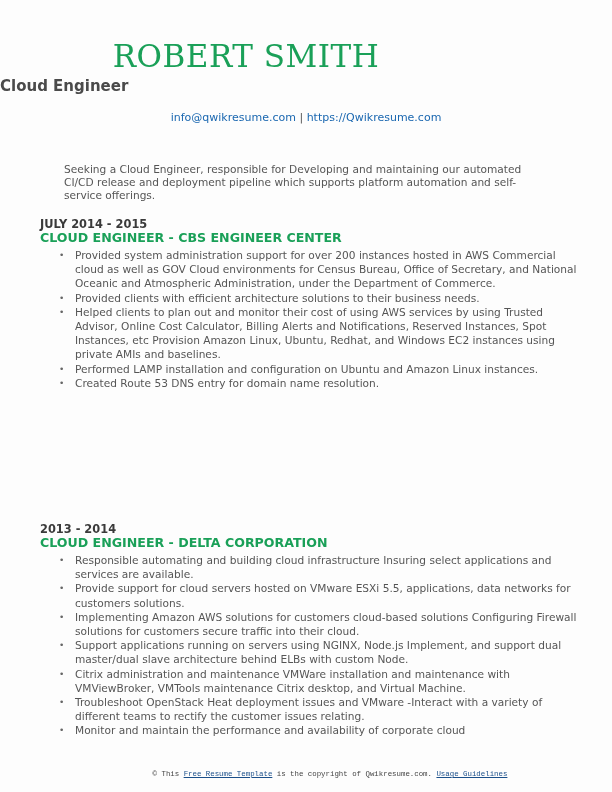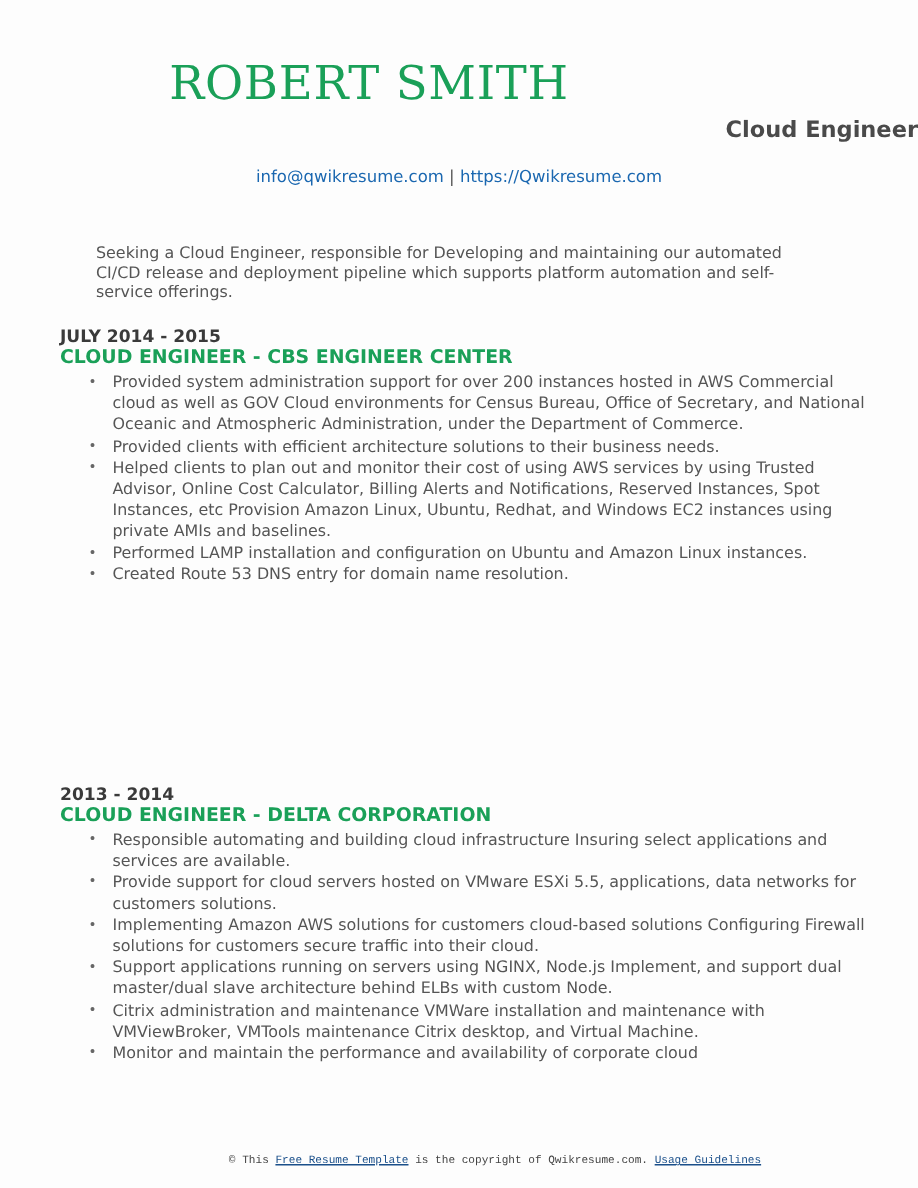--- a/index.html
+++ b/index.html
@@ -1,18 +1,18 @@
 <!DOCTYPE html>
 <html><head>
 <meta charset="utf-8">
 <style>
   html, body { margin:0; padding:0; }
   body { width:612px; height:792px; background:#fdfdfd; position:relative; overflow:hidden; font-family:"DejaVu Sans", sans-serif; color:#444; }
   .name { position:absolute; top:38px; left:0; width:492px; text-align:center; font-family:"DejaVu Serif", serif; font-size:31px; color:#1aa058; letter-spacing:0.5px; line-height:36px; }
-  .title { position:absolute; top:77px; left:0; width:612px; text-align:right; font-size:15px; font-weight:bold; color:#4a4a4a; line-height:18px; }
+  .title { position:absolute; top:77px; left:0; width:612px; text-align:left; font-size:15px; font-weight:bold; color:#4a4a4a; line-height:18px; }
   .contact { position:absolute; top:111px; left:0; width:612px; text-align:center; font-size:11px; font-weight:normal; color:#1a67b0; line-height:14px; }
   .contact .sep { color:#555; }
   .summary { position:absolute; top:163px; left:64px; width:470px; font-size:10.6px; line-height:13.2px; color:#555; }
   .job { position:absolute; left:40px; width:540px; }
   .job .dates { font-size:11.4px; font-weight:bold; color:#3a3a3a; line-height:13px; }
   .job .role { font-size:12.6px; font-weight:bold; color:#1aa058; line-height:14px; }
   .job ul { margin:3px 0 0 0; padding:0 0 0 35px; list-style:none; }
   .job li { position:relative; font-size:10.6px; line-height:14.2px; color:#555; margin:0; }
   .job li::before { content:"•"; position:absolute; left:-16px; top:0; color:#666; font-size:9px; }
   .footer { position:absolute; top:770px; left:0; width:612px; text-align:center; font-family:Liberation Mono, monospace; font-size:7.4px; color:#444;padding-left:24px; }
@@ -45,19 +45,20 @@
 
 <div class="job" style="top:523px;">
   <div class="dates">2013 - 2014</div>
   <div class="role">CLOUD ENGINEER - DELTA CORPORATION</div>
   <ul>
     <li>Responsible automating and building cloud infrastructure Insuring select applications and services are available.</li>
     <li>Provide support for cloud servers hosted on VMware ESXi 5.5, applications, data networks for customers solutions.</li>
     <li>Implementing Amazon AWS solutions for customers cloud-based solutions Configuring Firewall solutions for customers secure traffic into their cloud.</li>
     <li>Support applications running on servers using NGINX, Node.js Implement, and support dual master/dual slave architecture behind ELBs with custom Node.</li>
     <li>Citrix administration and maintenance VMWare installation and maintenance with VMViewBroker, VMTools maintenance Citrix desktop, and Virtual Machine.</li>
+    <li>Troubleshoot OpenStack Heat deployment issues and VMware -Interact with a variety of different teams to rectify the customer issues relating.</li>
     <li>Monitor and maintain the performance and availability of corporate cloud</li>
   </ul>
 </div>
 
 <div class="footer">
   <span>© This </span><a>Free Resume Template</a><span> is the copyright of Qwikresume.com. </span><a>Usage Guidelines</a>
 </div>
 
 </body></html>

